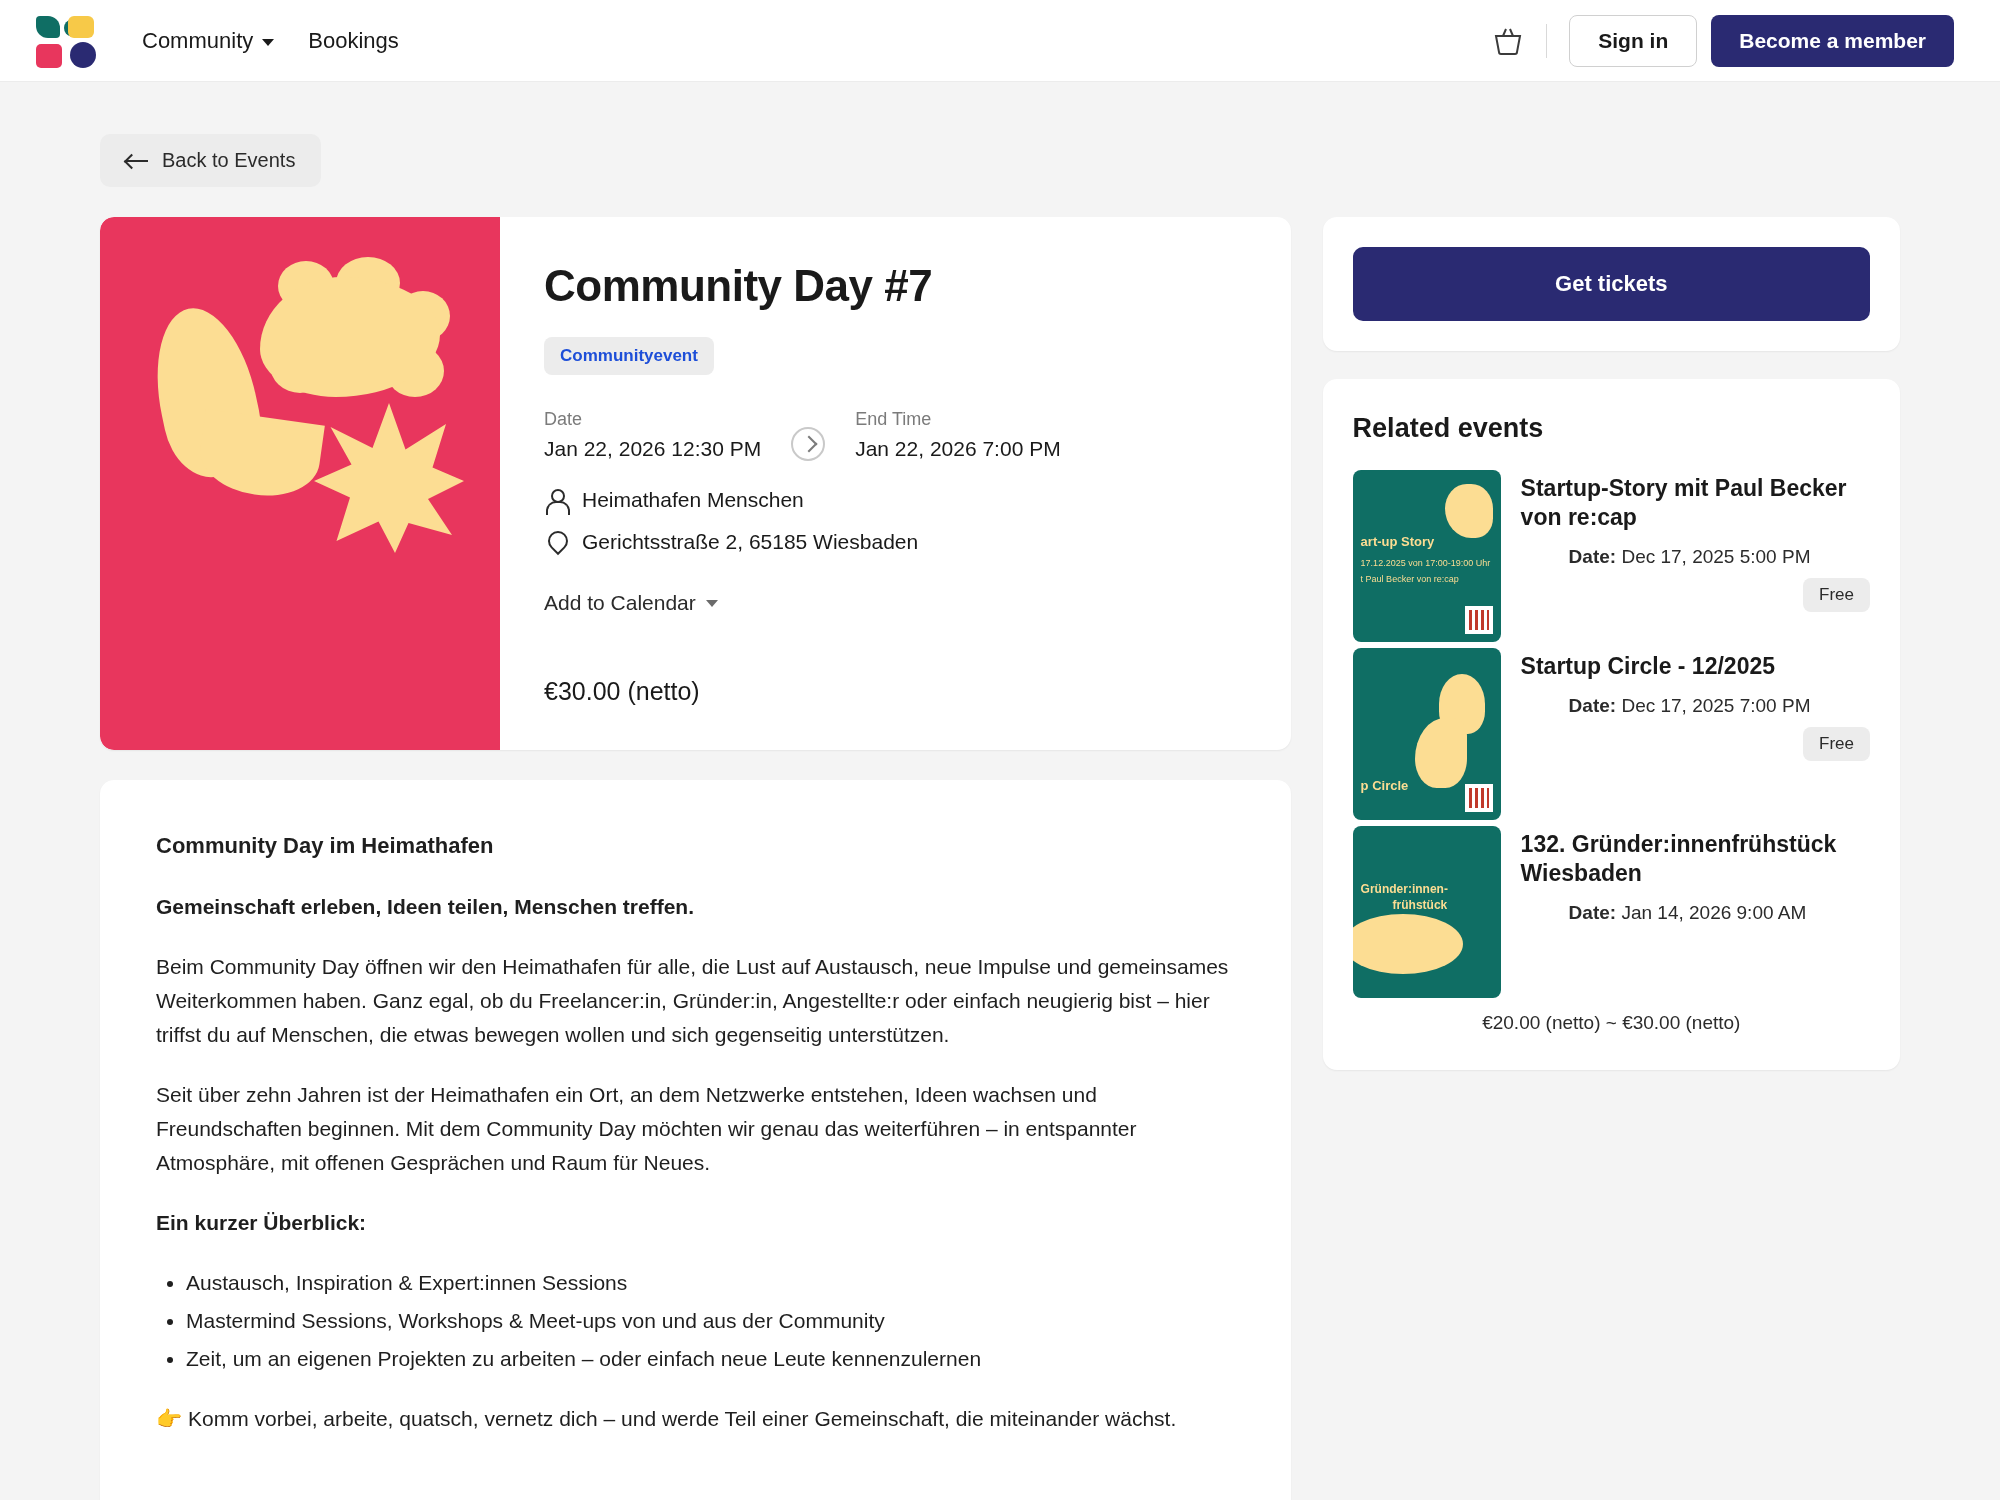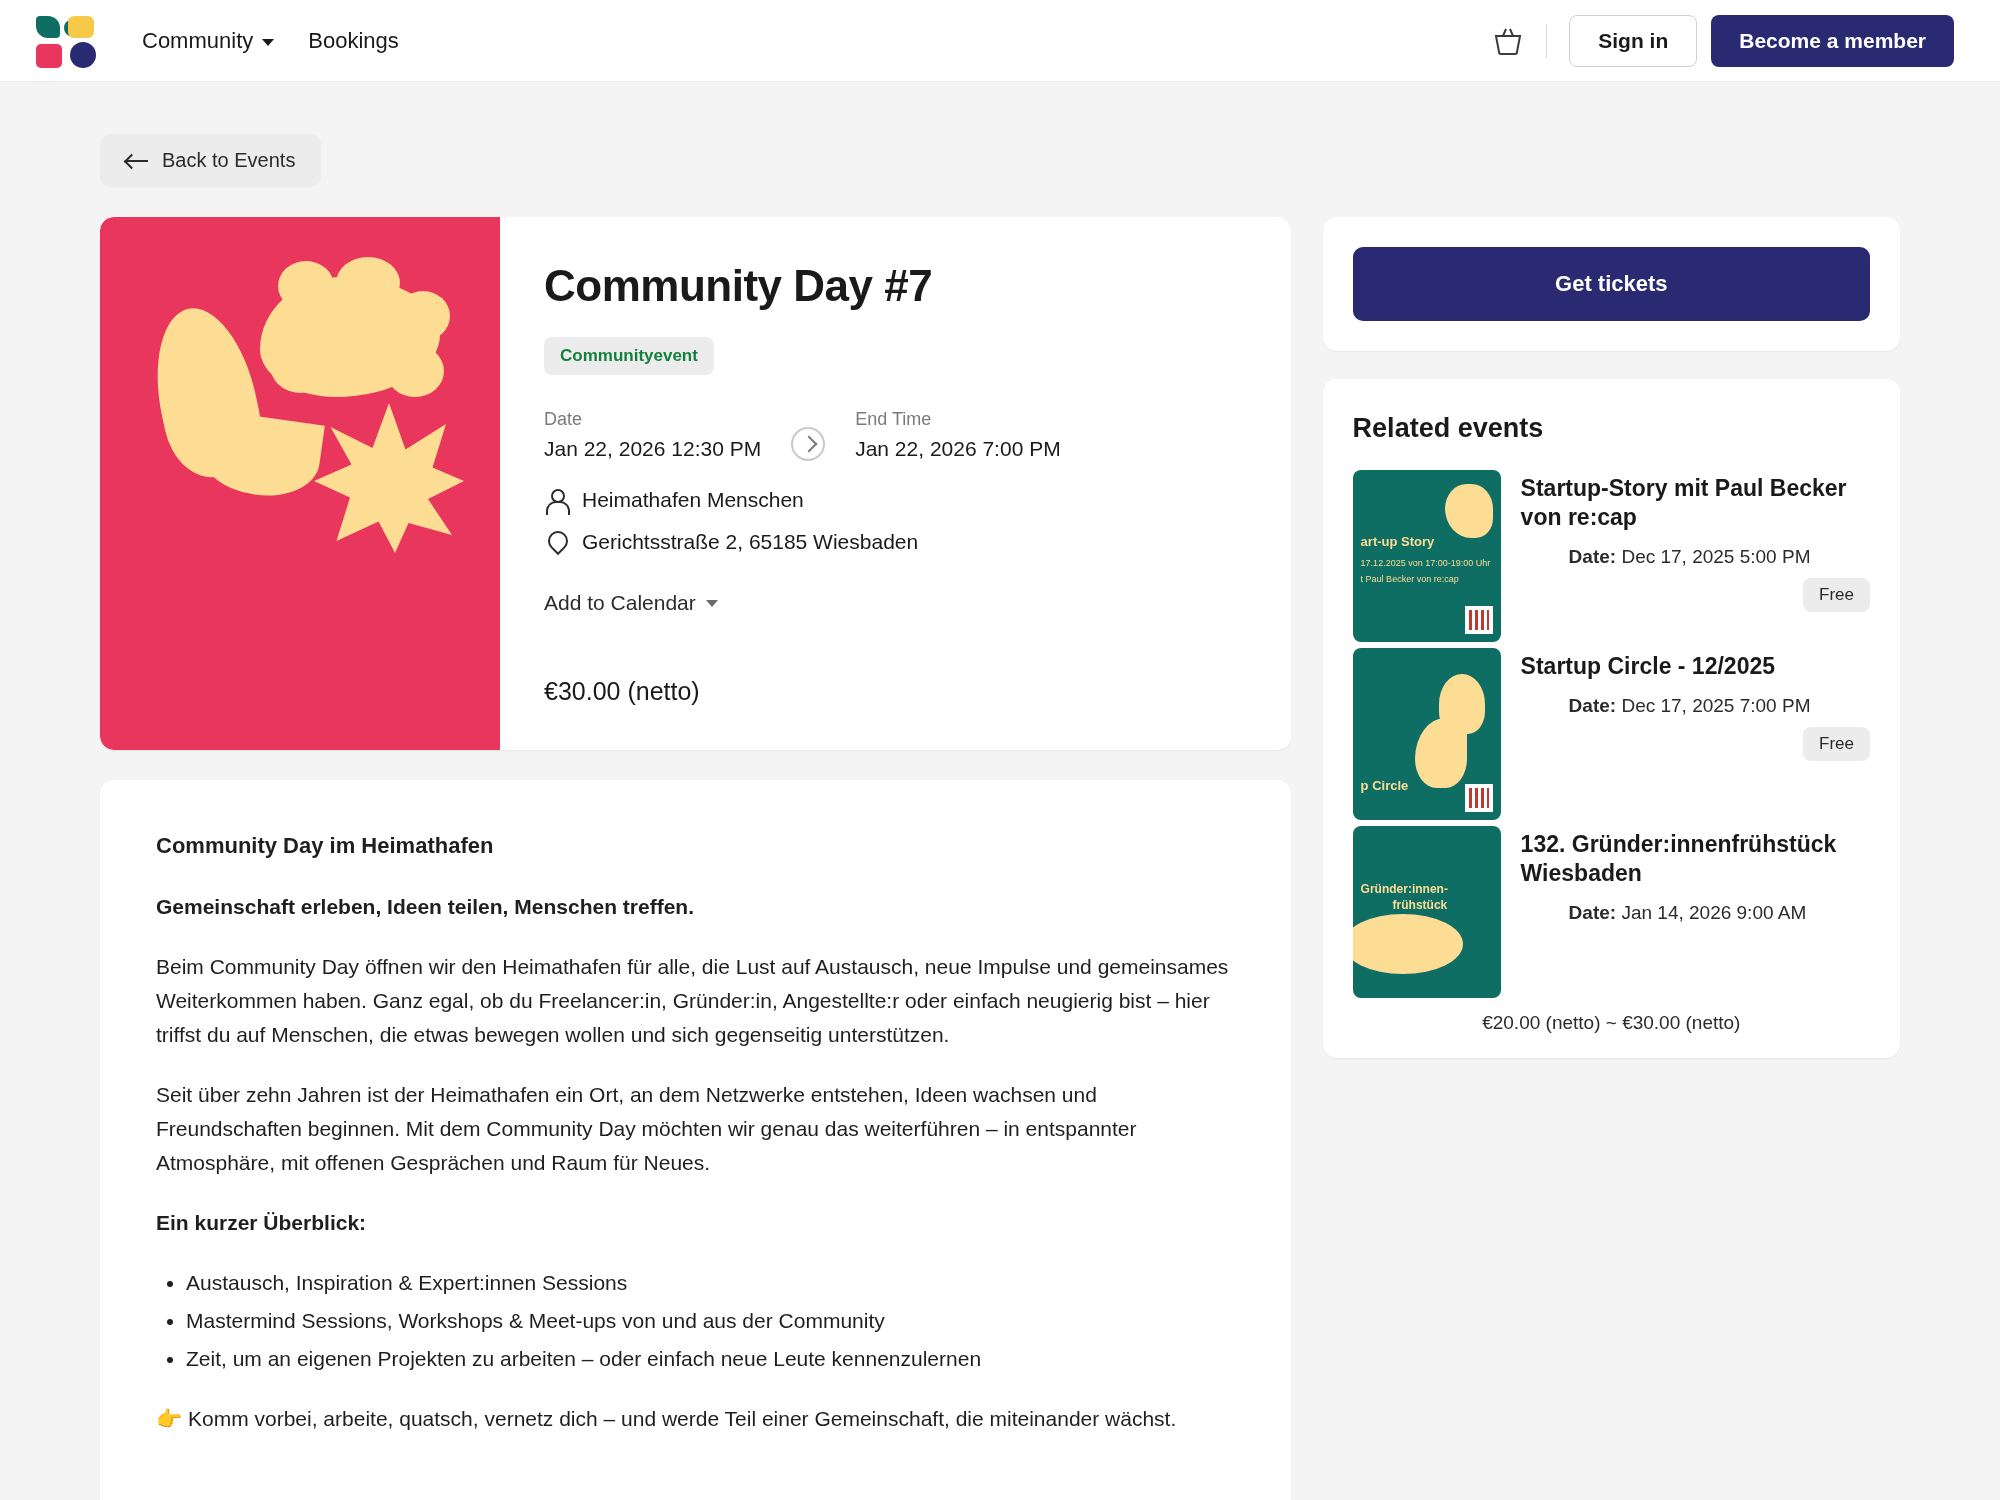--- a/index.html
+++ b/index.html
@@ -201,21 +201,21 @@
     letter-spacing: -0.5px;
     margin-bottom: 26px;
   }
   .tag {
     display: inline-block;
     background: #ececec;
     border-radius: 8px;
     padding: 9px 16px;
     font-size: 17px;
     font-weight: bold;
-    color: #15803d;
+    color: #1d4ed8;
     margin-bottom: 34px;
   }
   .datetime-row {
     display: flex;
     align-items: flex-start;
     gap: 30px;
     margin-bottom: 26px;
   }
   .dt-block .dt-label {
     font-size: 18px;
@@ -326,21 +326,21 @@
     background: #2a2a72;
     color: #fff;
     border: none;
     border-radius: 10px;
     font-size: 22px;
     font-weight: bold;
     padding: 24px 0;
     cursor: pointer;
   }
   .related-card {
-    padding: 34px 30px 24px 30px;
+    padding: 34px 30px 36px 30px;
   }
   .related-title {
     font-size: 27px;
     font-weight: bold;
     margin-bottom: 26px;
   }
   .rel-item {
     display: flex;
     gap: 20px;
     margin-bottom: 6px;

